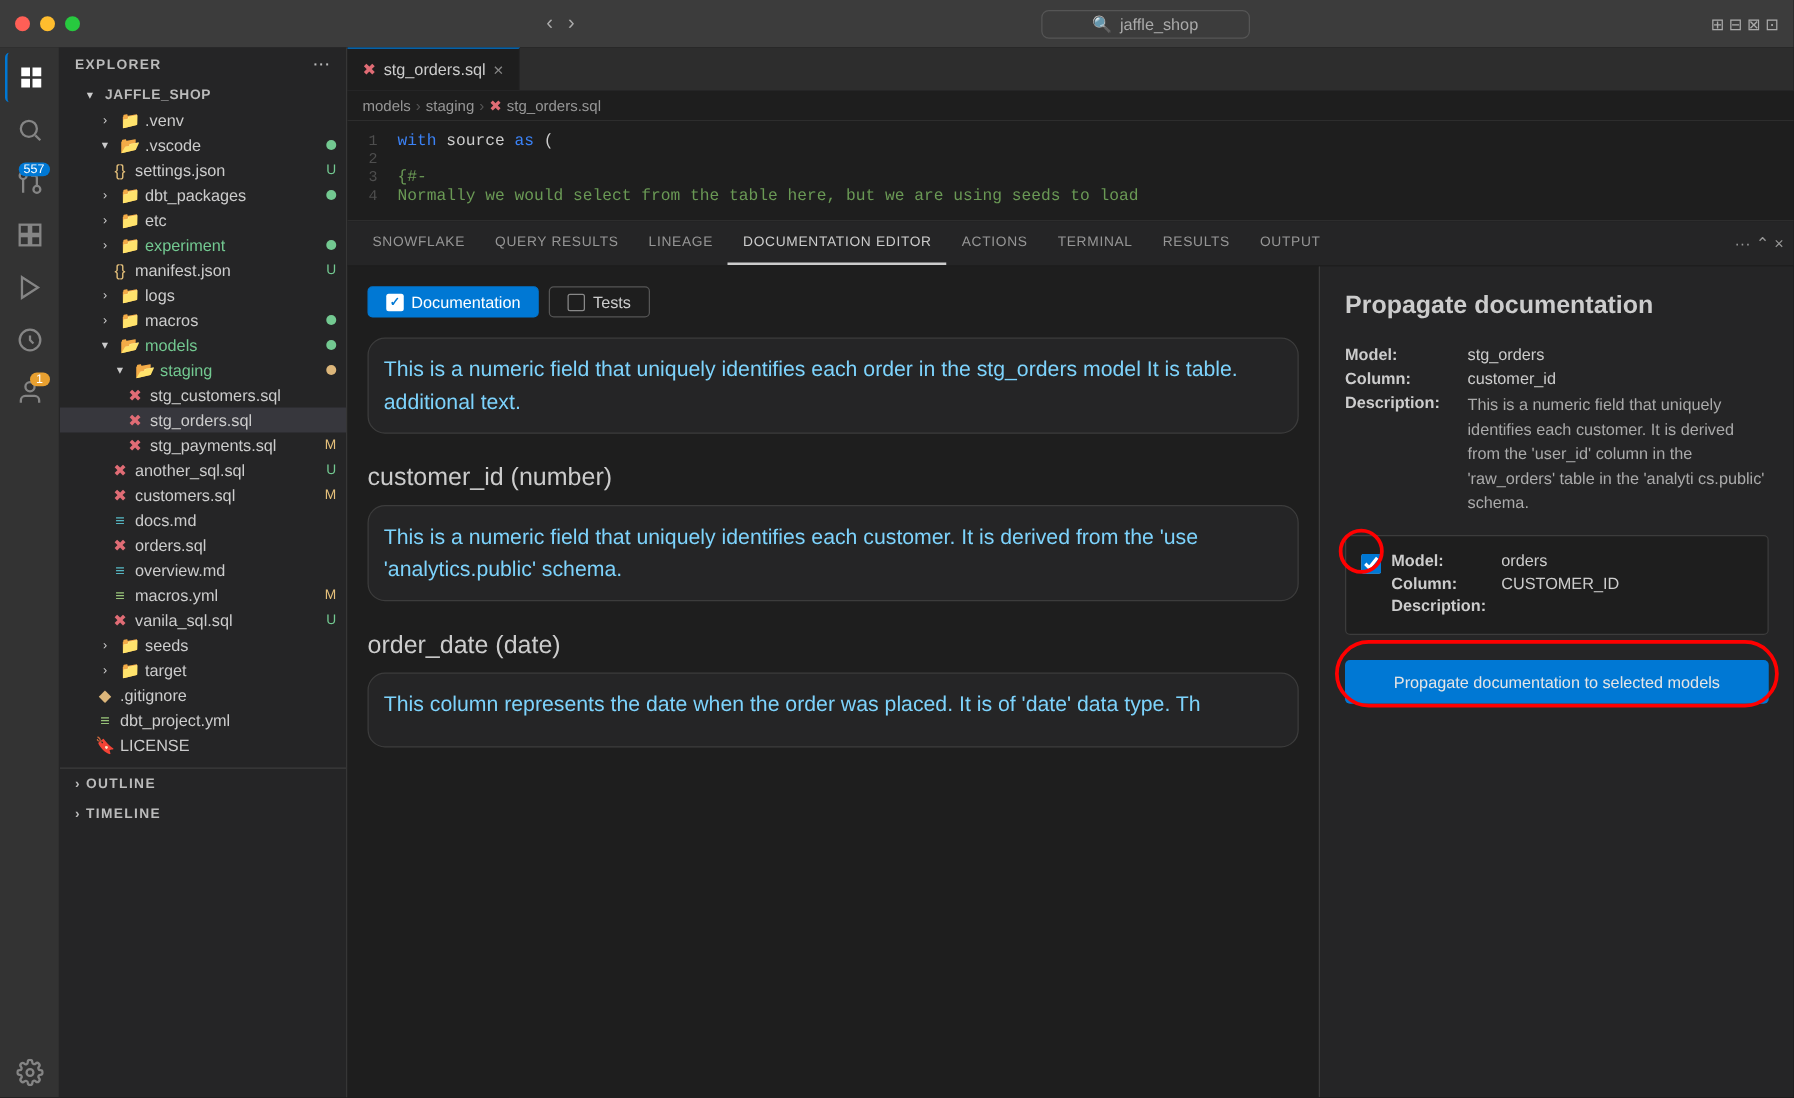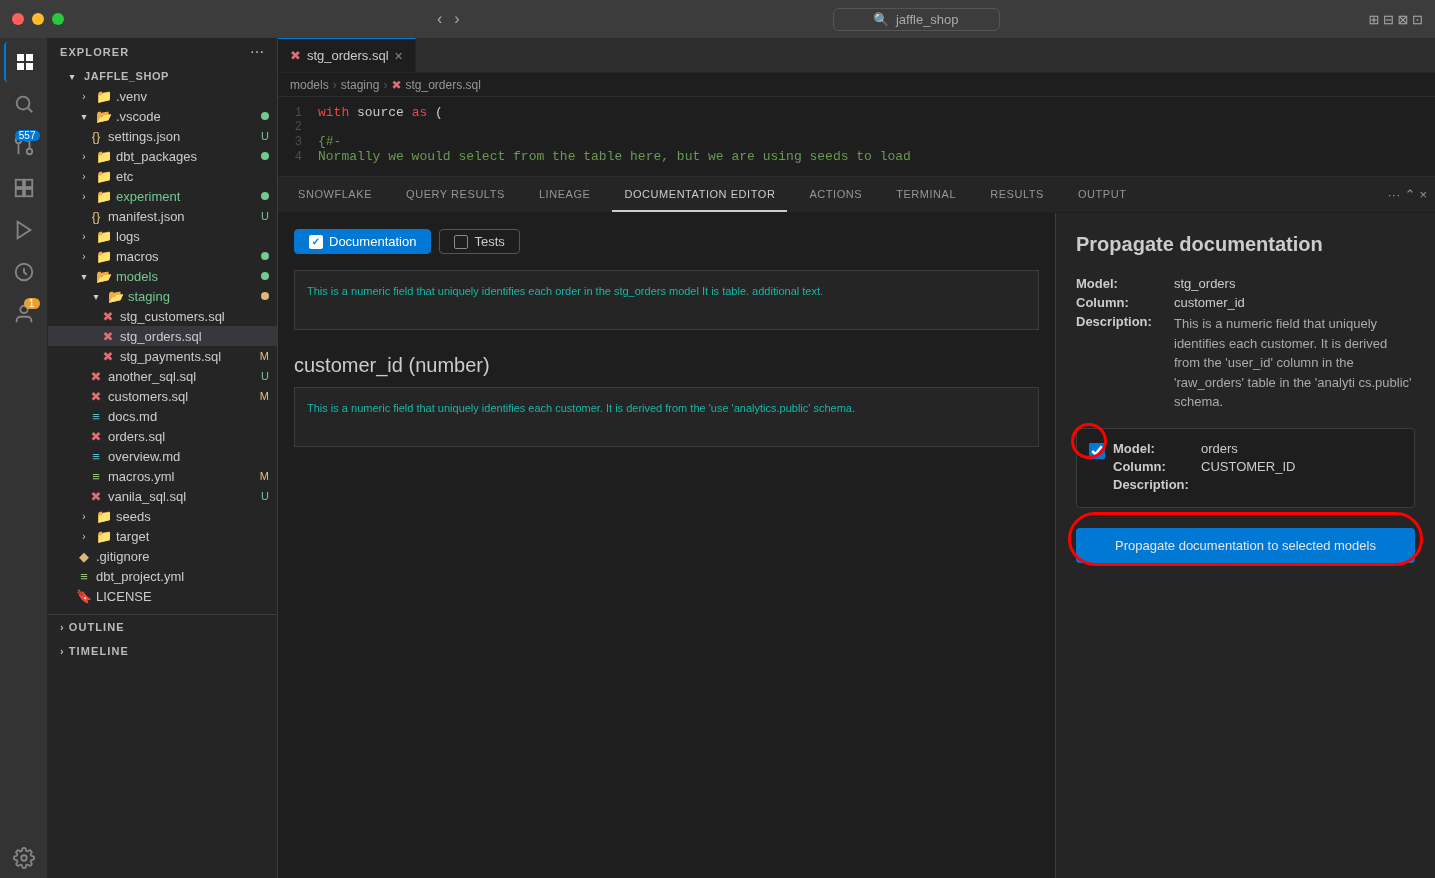--- a/index.html
+++ b/index.html
@@ -61,42 +61,42 @@
 
     
     .breadcrumb { height: 24px; background: #1e1e1e; display: flex; align-items: center; padding: 0 12px; gap: 4px; font-size: 12px; color: #969696; border-bottom: 1px solid #2d2d2d; }
     .breadcrumb-sep { color: #555; }
 
     
     .code-editor { height: 80px; background: #1e1e1e; padding: 8px 0; font-family: 'Courier New', monospace; font-size: 13px; overflow: hidden; border-bottom: 1px solid #2d2d2d; }
     .code-line { display: flex; align-items: center; }
     .line-num { width: 40px; text-align: right; padding-right: 16px; color: #4e4e4e; font-size: 12px; user-select: none; }
     .code-content { color: #cccccc; }
-    .code-keyword { color: #ef4444; }
+    .code-keyword { color: #3b82f6; }
     .code-comment { color: #6a9955; }
 
     
-    .panel-tabs { height: 36px; background: #252526; display: flex; align-items: stretch; border-bottom: 1px solid #1e1e1e; padding: 0 8px; gap: 10px; }
+    .panel-tabs { height: 36px; background: #252526; display: flex; align-items: stretch; border-bottom: 1px solid #1e1e1e; padding: 0 8px; gap: 0; }
     .panel-tab { display: flex; align-items: center; padding: 0 12px; font-size: 11px; color: #969696; cursor: pointer; border-bottom: 2px solid transparent; white-space: nowrap; letter-spacing: 0.05em; }
     .panel-tab.active { color: #cccccc; border-bottom-color: #cccccc; }
     .panel-tab-actions { margin-left: auto; display: flex; align-items: center; gap: 4px; color: #969696; }
 
     
     .panel-content { display: flex; flex: 1; overflow: hidden; }
 
     
     .doc-editor { flex: 1; background: #1e1e1e; overflow-y: auto; padding: 16px; min-width: 0; }
     .doc-toggle { display: flex; gap: 8px; margin-bottom: 16px; }
     .doc-toggle-btn { display: flex; align-items: center; gap: 6px; padding: 4px 14px; border-radius: 4px; border: 1px solid #555; background: transparent; color: #ccc; cursor: pointer; font-size: 13px; }
     .doc-toggle-btn.active { background: #0078d4; border-color: #0078d4; color: white; }
     .doc-toggle-btn .check { width: 14px; height: 14px; background: white; border-radius: 2px; display: flex; align-items: center; justify-content: center; }
     .doc-toggle-btn .check-mark { color: #0078d4; font-size: 10px; font-weight: bold; }
     .doc-section { margin-bottom: 24px; }
     .doc-field-name { font-size: 20px; font-weight: 400; color: #cccccc; margin-bottom: 10px; }
-    .doc-text-area { background: #252526; border: 1px solid #3c3c3c; border-radius: 0; padding: 12px; color: #14b8a6; font-size: 11px; line-height: 1.5; min-height: 60px; }
+    .doc-text-area { background: #252526; border: 1px solid #3c3c3c; border-radius: 14px; padding: 12px; color: #7dd3fc; font-size: 17px; line-height: 1.5; min-height: 60px; }
 
     
     .propagate-panel { width: 380px; background: #252526; border-left: 1px solid #3c3c3c; overflow-y: auto; position: relative; }
     .propagate-toggle-btn { position: absolute; left: -18px; top: 16px; width: 18px; height: 40px; background: #0078d4; border: none; color: white; cursor: pointer; display: flex; align-items: center; justify-content: center; border-radius: 3px 0 0 3px; font-size: 14px; }
     .propagate-content { padding: 20px; }
     .propagate-title { font-size: 20px; font-weight: 600; color: #cccccc; margin-bottom: 20px; }
     .prop-info { margin-bottom: 16px; }
     .prop-row { display: flex; gap: 8px; margin-bottom: 4px; font-size: 13px; }
     .prop-label { color: #cccccc; font-weight: 600; width: 90px; flex-shrink: 0; }
     .prop-value { color: #cccccc; }
@@ -476,20 +476,26 @@
           </div>
         </div>
 
         <div class="doc-section">
           <div class="doc-field-name">customer_id (number)</div>
           <div class="doc-text-area">
             <span>This is a numeric field that uniquely identifies each customer. It is derived from the 'use 'analytics.public' schema.</span>
           </div>
         </div>
 
+        <div class="doc-section">
+          <div class="doc-field-name">order_date (date)</div>
+          <div class="doc-text-area">
+            <span>This column represents the date when the order was placed. It is of 'date' data type. Th</span>
+          </div>
+        </div>
       </div>
 
       <div class="propagate-panel">
 
         <button class="propagate-toggle-btn">›</button>
 
         <div class="propagate-content">
           <div class="propagate-title">Propagate documentation</div>
 
           <div class="prop-info">

